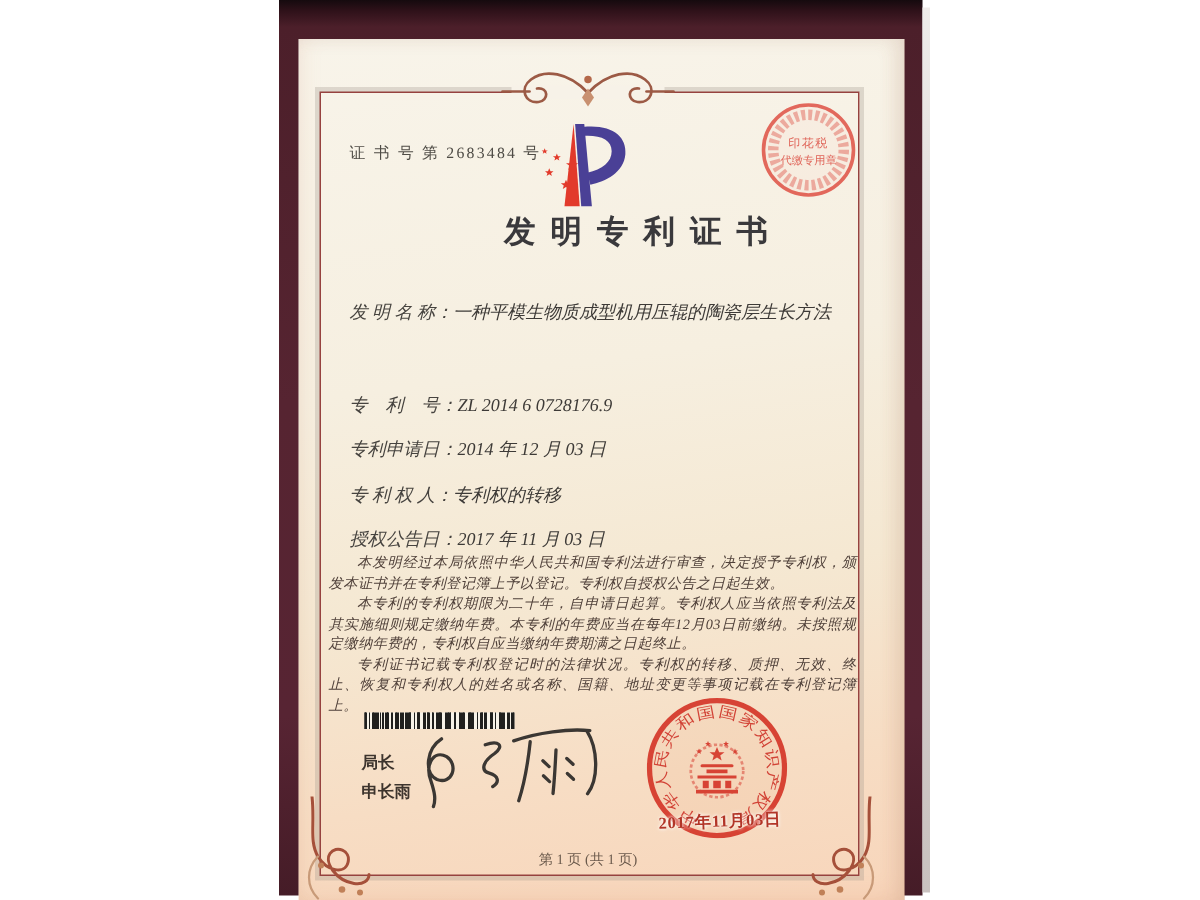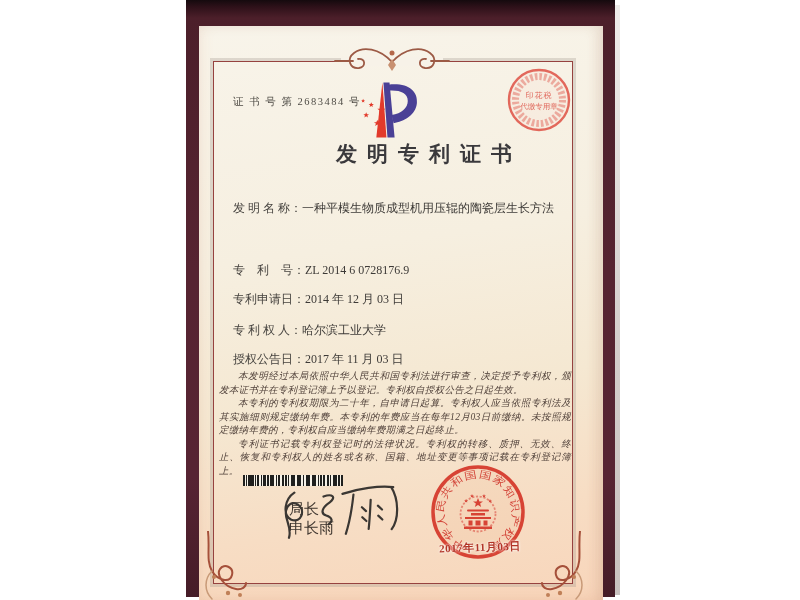--- a/index.html
+++ b/index.html
@@ -31,37 +31,37 @@
   .corner-right{left:341px;top:505px;transform:scaleX(-1);}
   .cert-no{
     position:absolute;left:34px;top:69px;font-size:10.5px;color:#4f4c46;letter-spacing:1.5px;
   }
   .logo{position:absolute;left:156px;top:52px;width:68px;height:62px;}
   .stamp{position:absolute;left:306px;top:40px;width:68px;height:68px;opacity:.88;}
   .title{
     position:absolute;left:14px;top:114px;width:358px;text-align:center;
     font-size:21px;font-weight:600;color:#3a393c;letter-spacing:10px;text-indent:10px;padding-left:32px;
   }
-  .field{position:absolute;left:34px;width:340px;font-size:12px;color:#403d3a;white-space:nowrap;}
+  .field{position:absolute;left:34px;width:340px;font-size:12px;color:#403d3a;white-space:nowrap;font-style:italic;}
   .field .flabel{color:#46433f;}
   .field .fvalue{color:#3d3a37;}
   .f0{top:174px}.f1{top:206px}.f2{top:236px}.f3{top:265px}.f4{top:296px}.f5{top:325px}
   .paras{
     position:absolute;left:20px;top:344px;width:352px;
     font-size:9.5px;line-height:13.5px;color:#50413a;text-align:justify;font-style:italic;letter-spacing:.3px;
   }
   .paras p{margin:0;text-indent:2em;}
   .barcode{
     position:absolute;left:44px;top:449px;width:100px;height:11px;background-color:#f6f2e8;
     background-image:
       repeating-linear-gradient(90deg,#20201e 0 1px,transparent 1px 3px),
       repeating-linear-gradient(90deg,#20201e 0 2px,transparent 2px 7px),
       repeating-linear-gradient(90deg,#20201e 0 1px,transparent 1px 5px);
   }
-  .signer{position:absolute;left:42px;top:474px;font-size:15px;font-weight:normal;color:#3d342d;line-height:19px;margin-left:48px;}
+  .signer{position:absolute;left:42px;top:474px;font-size:11px;font-weight:bold;color:#3d342d;line-height:19px;}
   .signature{position:absolute;left:78px;top:455px;width:125px;height:58px;transform:rotate(-2deg);}
   .seal{position:absolute;left:232px;top:439px;width:94px;height:94px;opacity:.93;}
   .seal-date{
     position:absolute;left:240px;top:514px;font-size:11px;font-weight:bold;color:#b23527;
     letter-spacing:.5px;transform:rotate(-2deg);
     text-shadow:0 0 3px rgba(255,255,255,.9),0 0 2px rgba(255,255,255,.9);
     white-space:nowrap;
   }
   .page-footer{position:absolute;left:14px;top:541px;width:358px;text-align:center;font-size:9.5px;color:#6a594b;}
 </style>
@@ -143,21 +143,21 @@
     <div class="field f0">
       <span class="flabel">发 明 名 称：</span><span class="fvalue">一种平模生物质成型机用压辊的陶瓷层生长方法</span>
     </div>
     <div class="field f2">
       <span class="flabel">专　利　号：</span><span class="fvalue">ZL 2014 6 0728176.9</span>
     </div>
     <div class="field f3">
       <span class="flabel">专利申请日：</span><span class="fvalue">2014 年 12 月 03 日</span>
     </div>
     <div class="field f4">
-      <span class="flabel">专 利 权 人：</span><span class="fvalue">哈尔滨工业大学</span>
+      <span class="flabel">专 利 权 人：</span><span class="fvalue">专利权的转移</span>
     </div>
     <div class="field f5">
       <span class="flabel">授权公告日：</span><span class="fvalue">2017 年 11 月 03 日</span>
     </div>
 
     <div class="paras">
       <p>本发明经过本局依照中华人民共和国专利法进行审查，决定授予专利权，颁发本证书并在专利登记簿上予以登记。专利权自授权公告之日起生效。</p>
       <p>本专利的专利权期限为二十年，自申请日起算。专利权人应当依照专利法及其实施细则规定缴纳年费。本专利的年费应当在每年12月03日前缴纳。未按照规定缴纳年费的，专利权自应当缴纳年费期满之日起终止。</p>
       <p>专利证书记载专利权登记时的法律状况。专利权的转移、质押、无效、终止、恢复和专利权人的姓名或名称、国籍、地址变更等事项记载在专利登记簿上。</p>
     </div>
@@ -204,15 +204,16 @@
           <rect x="37.5" y="55.5" width="4" height="5"></rect>
           <rect x="44.5" y="55.5" width="5" height="5"></rect>
           <rect x="52.5" y="55.5" width="4" height="5"></rect>
           <rect x="33" y="61.5" width="28" height="2.5"></rect>
         </g>
       </g>
     </svg>
 
     <div class="seal-date">2017年11月03日</div>
 
+    <div class="page-footer">第 1 页 (共 1 页)</div>
 
   </div>
 </div>
 
 </body></html>

